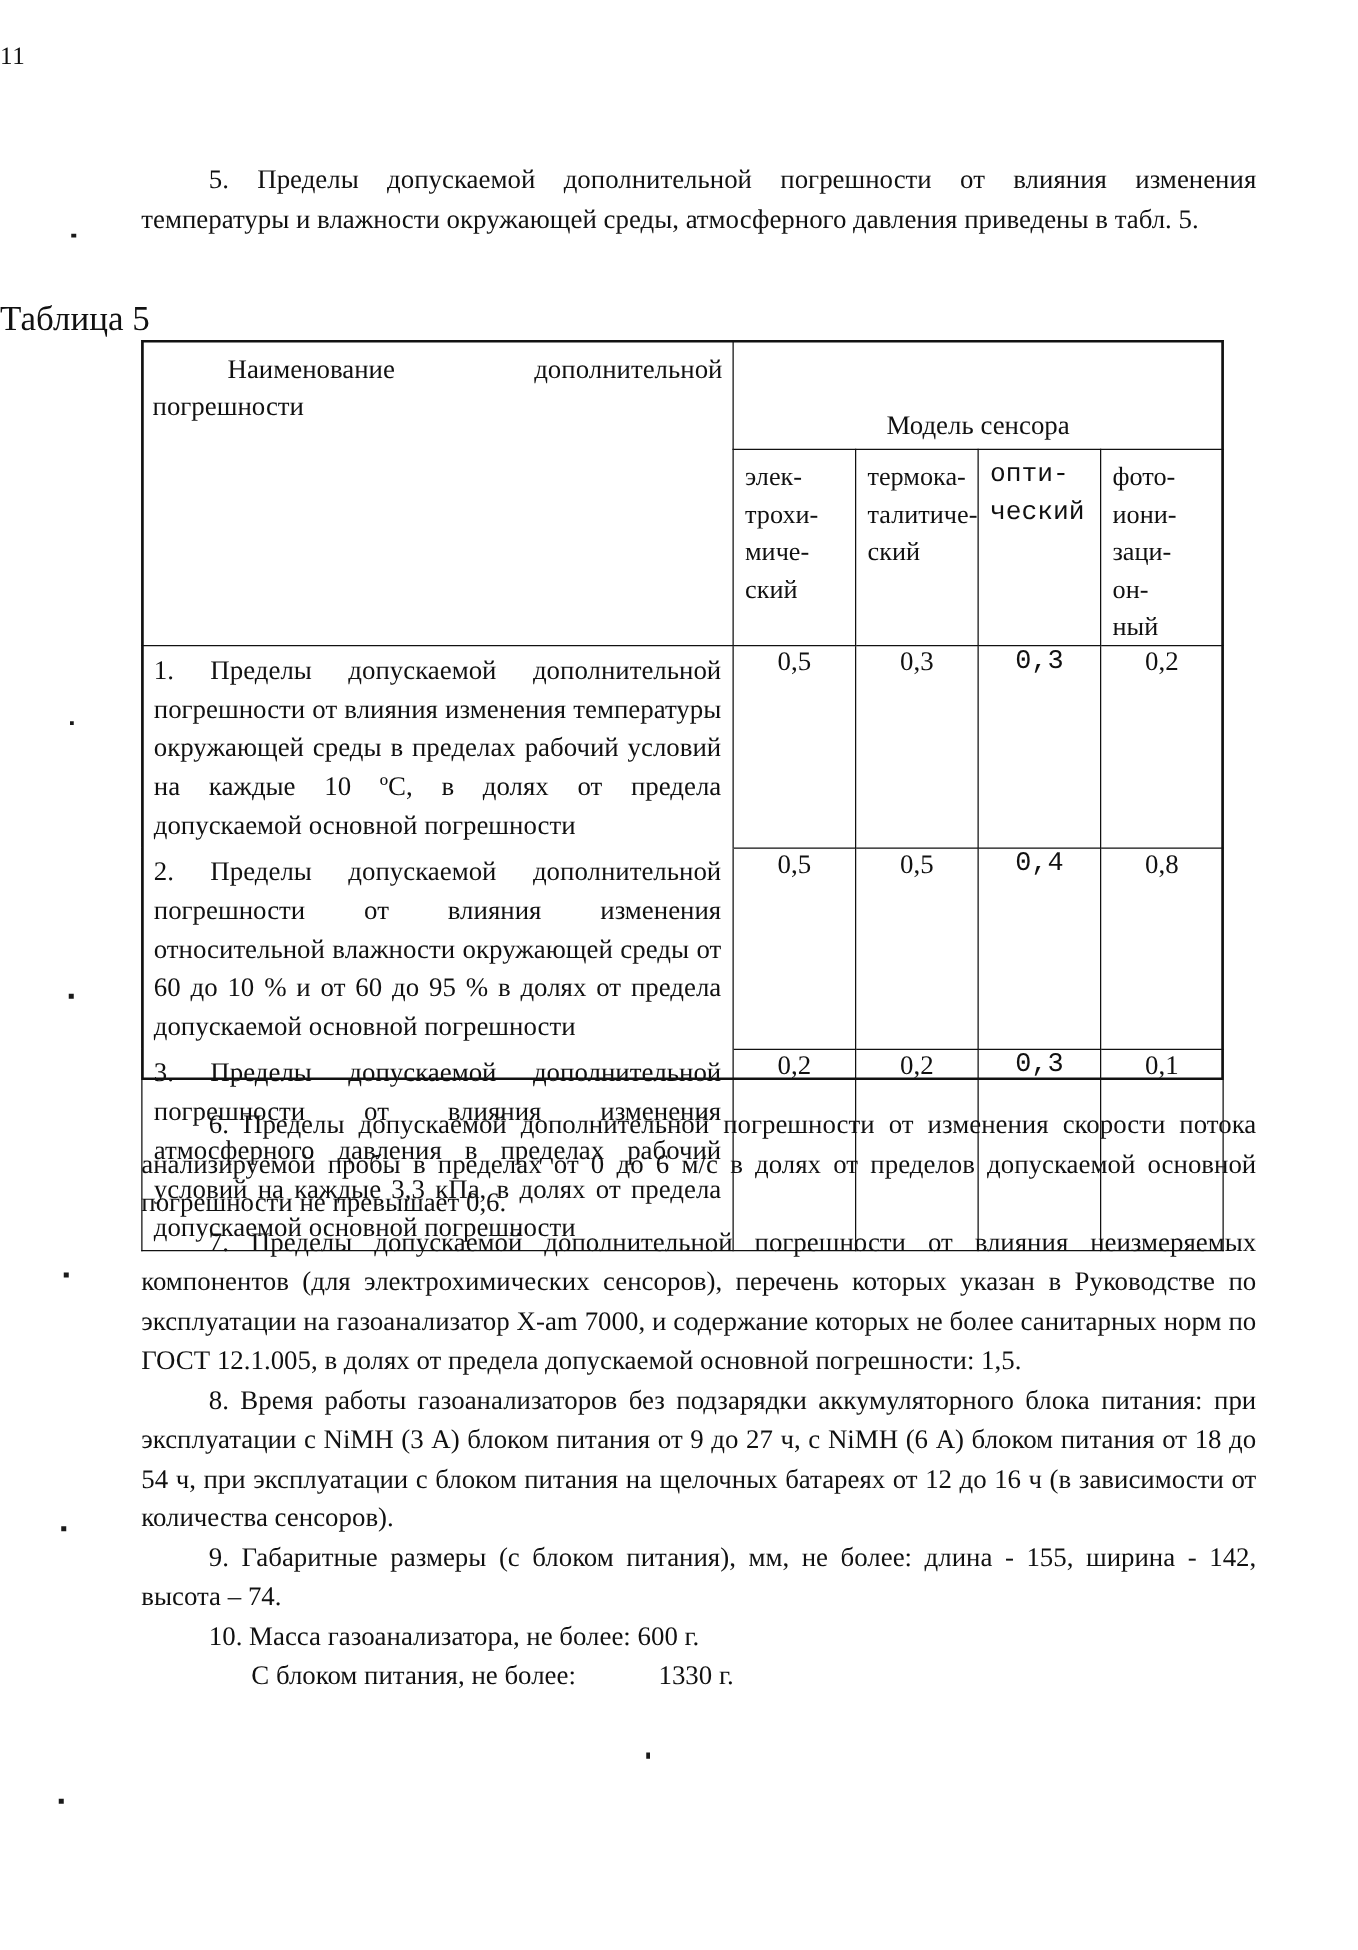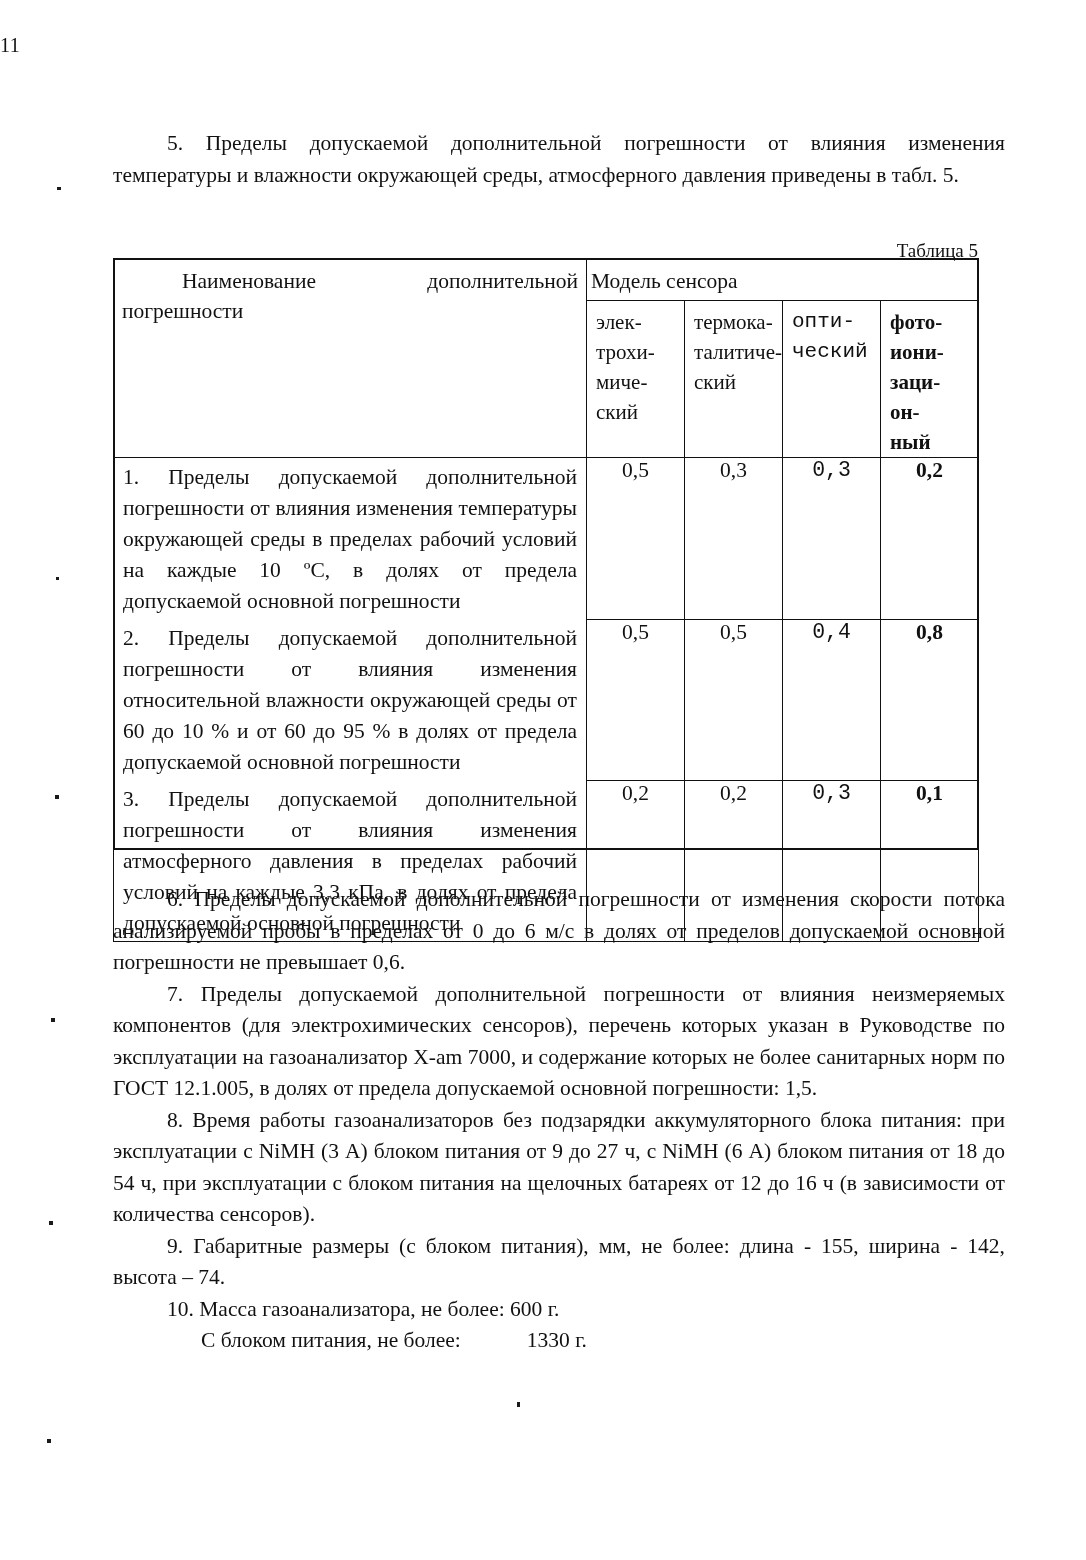--- a/index.html
+++ b/index.html
@@ -67,28 +67,28 @@
     text-indent: 88px;
   }
   .gap-wide { display: inline-block; width: 66px; }
 
   
   .table-caption {
     position: absolute;
     left: 0;
     top: 240px;
     width: 978px;
-    text-align: right;
-    font-size: 19px;
+    text-align: left;
+    font-size: 28px;
   }
 
   .tbl-wrap {
     position: absolute;
     left: 113px;
-    top: 258px;
+    top: 272px;
     width: 898px;
     height: 592px;
   }
 
   table.maintable {
     border-collapse: collapse;
     width: 866px;
     height: 592px;
     table-layout: fixed;
     font-size: 21px;
@@ -106,33 +106,35 @@
     width: 866px; height: 592px;
     border: 2px solid #111111;
     box-sizing: border-box;
     pointer-events: none;
   }
 
   td.c-name      { width: 472px; }
   td.c-el        { width: 93px; margin-left: 43px; }
   td.c-term      { width: 122px; }
   td.c-opt       { width: 97px; font-family: Liberation Mono, monospace; }
-  td.c-photo     { width: 82px; font-weight: bold; }
+  td.c-photo     { width: 82px; }
 
   .hdr-name {
     padding: 7px 8px 0 8px;
     font-size: 21.5px;
     line-height: 30px;
     text-align: justify;
     text-indent: 60px;
   }
   .hdr-model {
+    text-align: center;
     font-size: 21.5px;
     line-height: 30px;
     padding: 7px 4px 4px 4px;
+    margin-top: 45px;
   }
   .hdr-sub {
     padding: 6px 0 0 9px;
     font-size: 21px;
     line-height: 30px;
     text-align: left;
   }
 
   .cell-text {
     padding: 4px 9px 2px 9px;

